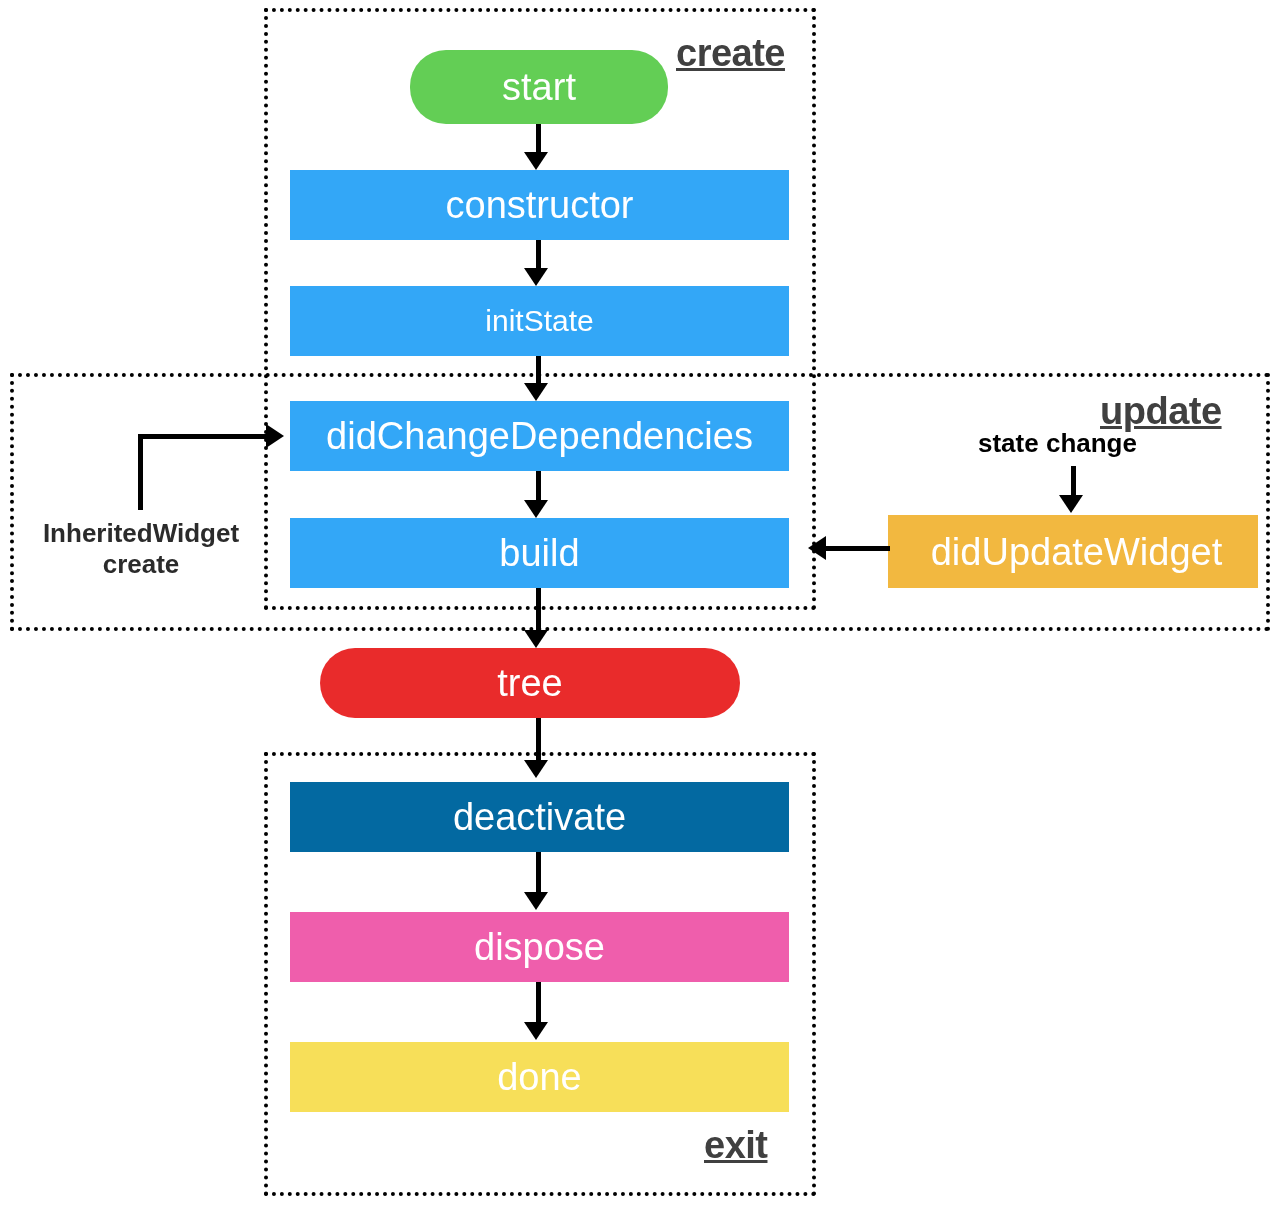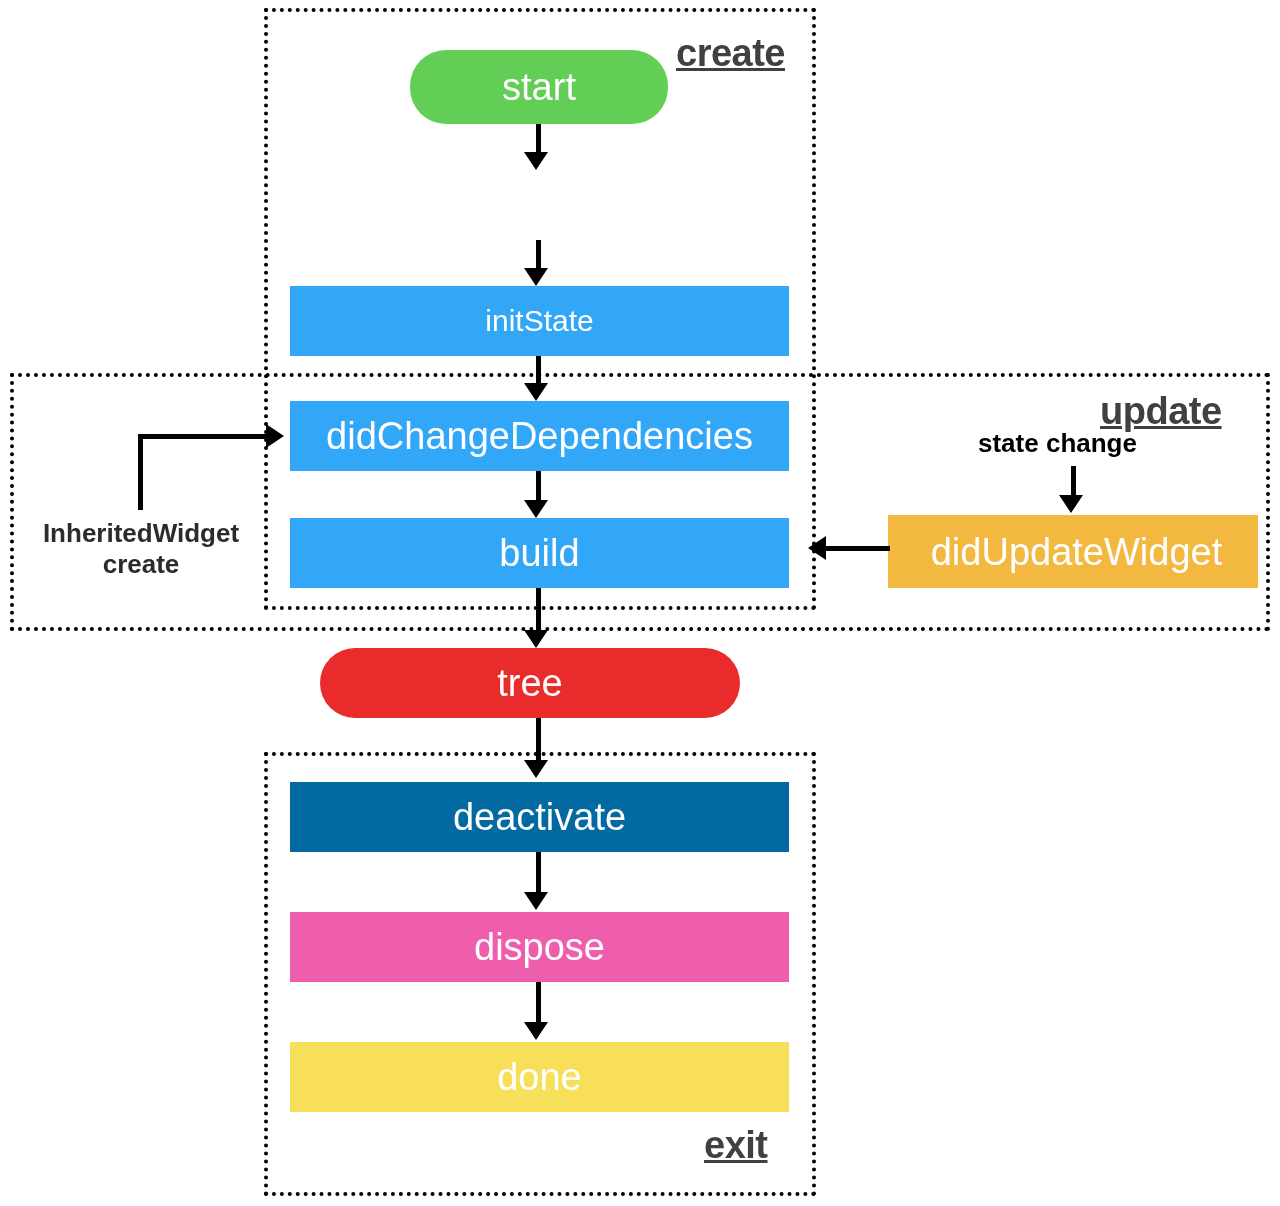--- a/index.html
+++ b/index.html
@@ -111,20 +111,23 @@
   <div class="group-label" style="left:676px; top:32px; font-size:38px;">create</div>
 
   <div class="group-label" style="left:1100px; top:390px; font-size:38px;">update</div>
 
   <div class="group-label" style="left:704px; top:1124px; font-size:38px;">exit</div>
 
   <div class="node rounded" style="left:410px; top:50px; width:258px; height:74px; background:#63CE55; font-size:38px;">
     <span class="node-label">start</span>
   </div>
 
+  <div class="node" style="left:290px; top:170px; width:499px; height:70px; background:#33A7F7; font-size:38px;">
+    <span class="node-label">constructor</span>
+  </div>
 
   <div class="node" style="left:290px; top:286px; width:499px; height:70px; background:#33A7F7; font-size:30px;">
     <span class="node-label">initState</span>
   </div>
 
   <div class="node" style="left:290px; top:401px; width:499px; height:70px; background:#33A7F7; font-size:38px;">
     <span class="node-label">didChangeDependencies</span>
   </div>
 
   <div class="node" style="left:290px; top:518px; width:499px; height:70px; background:#33A7F7; font-size:38px;">

